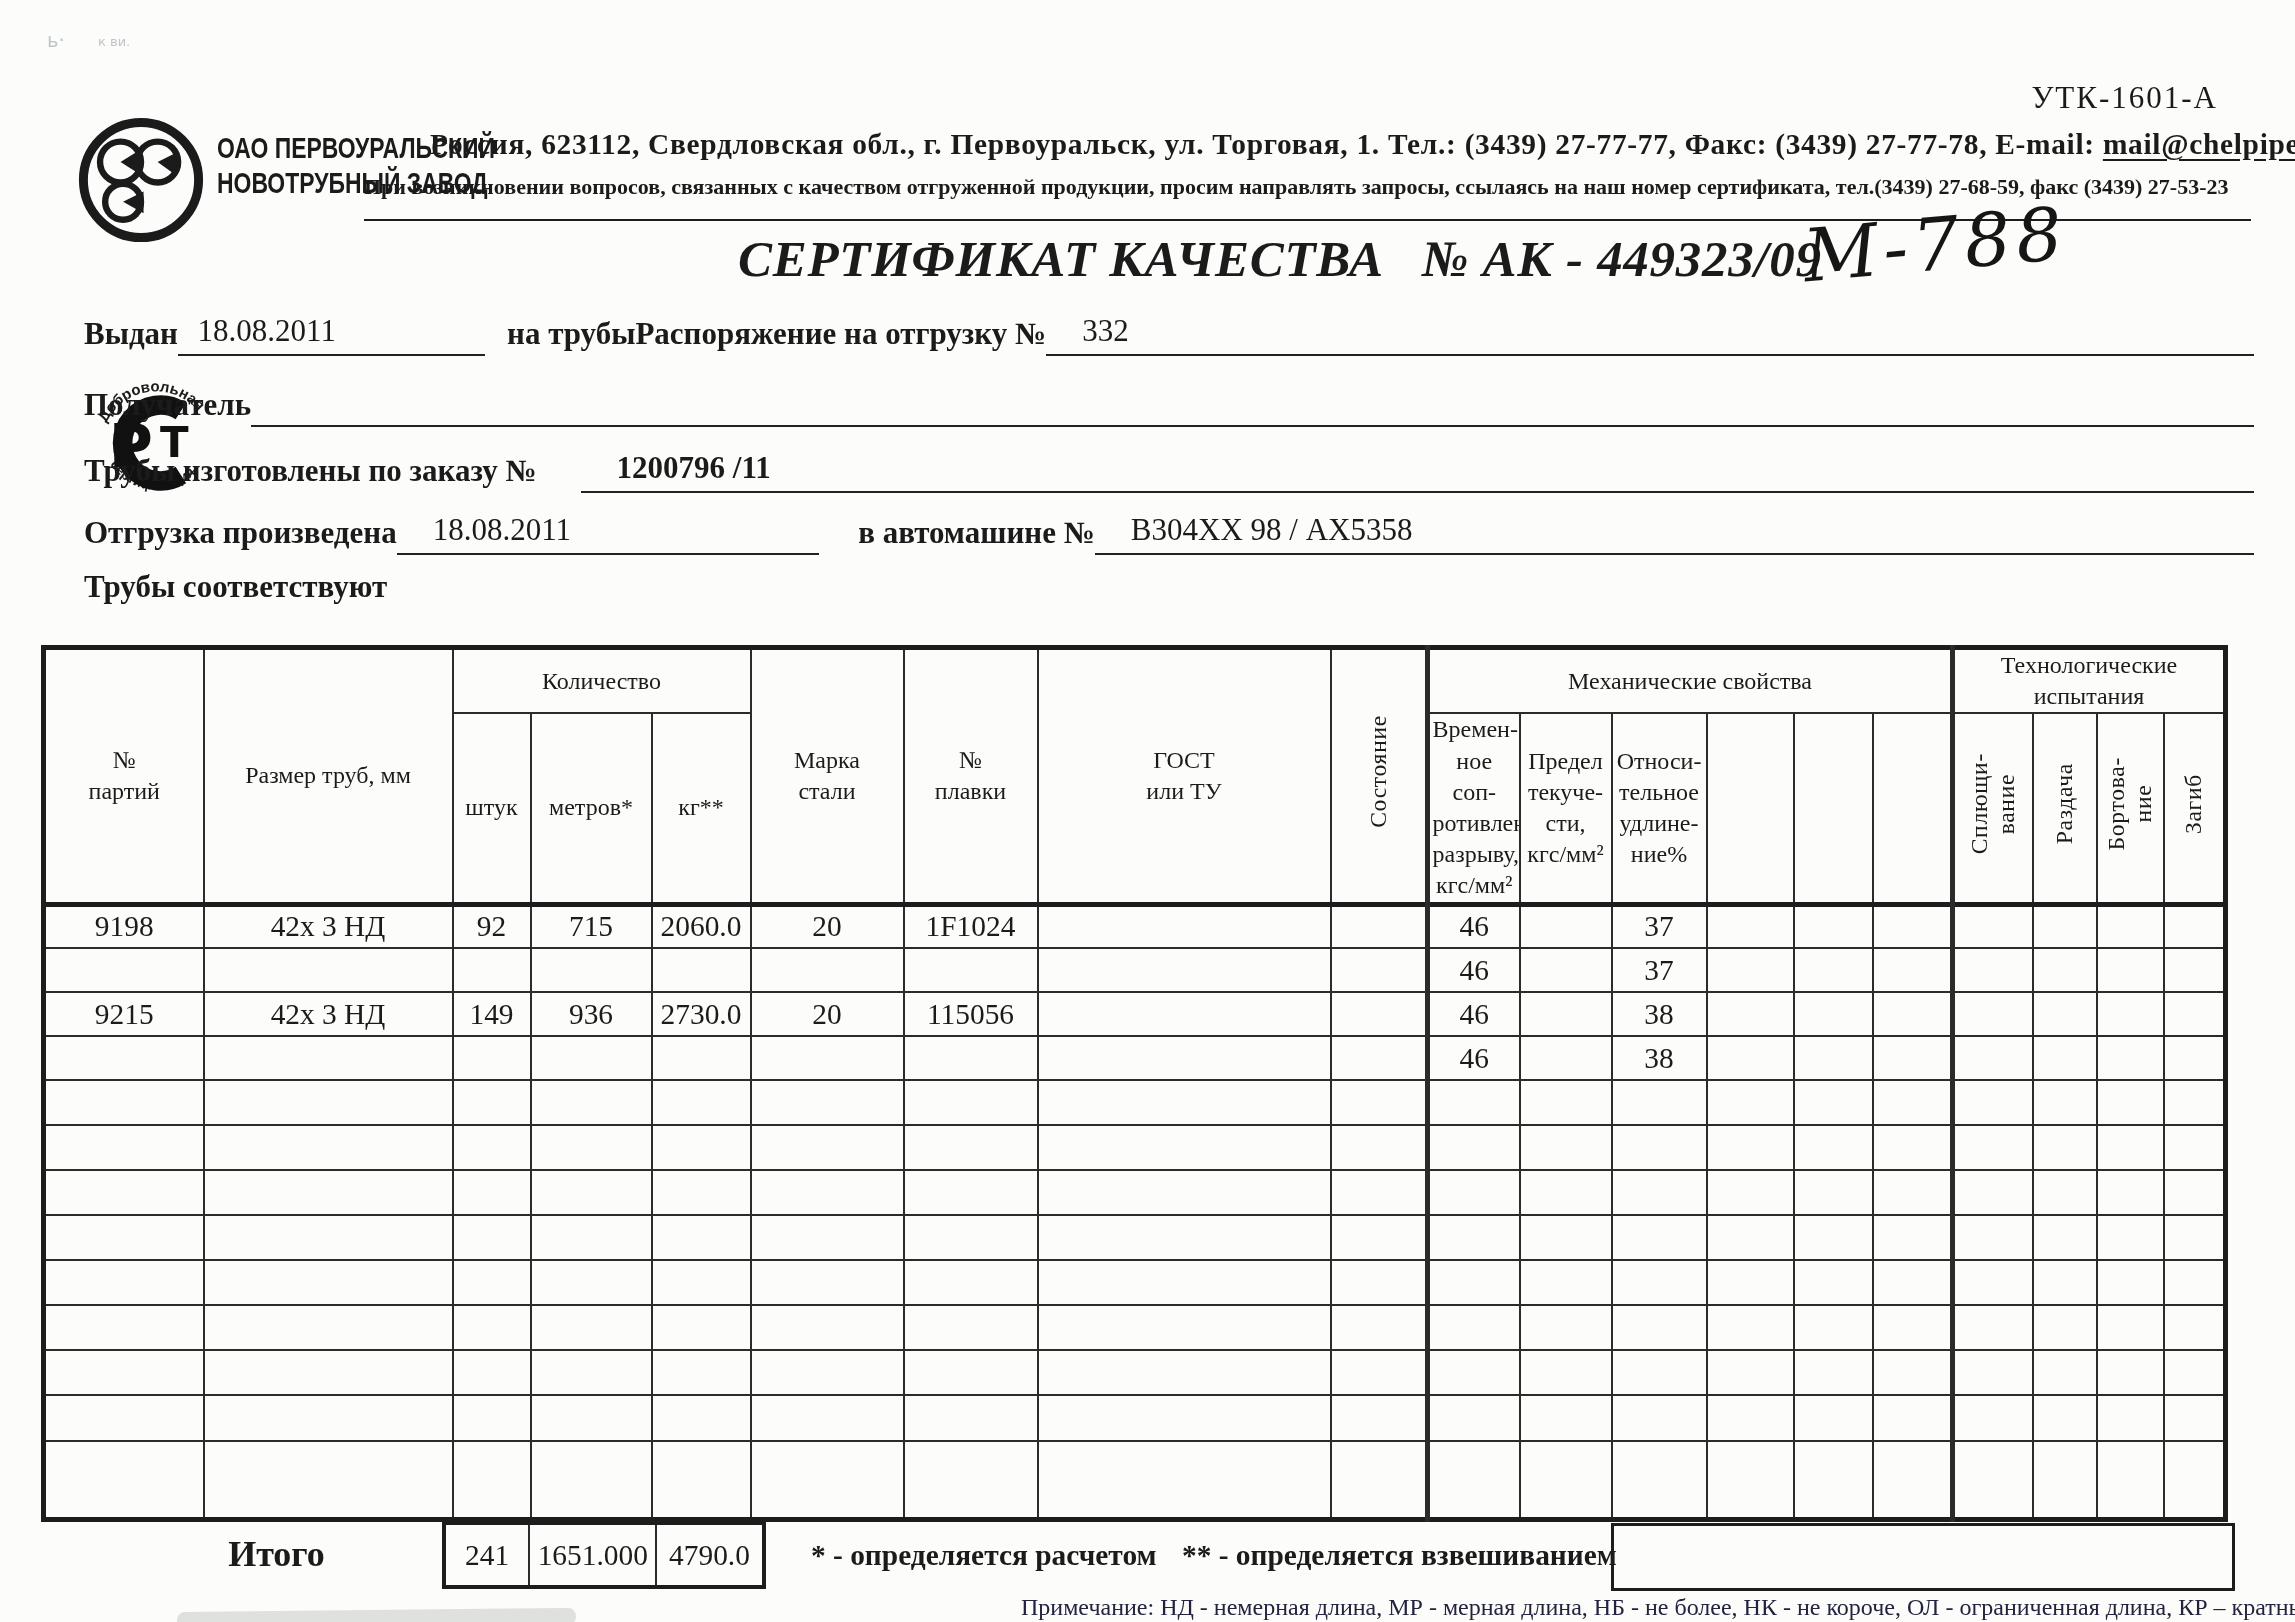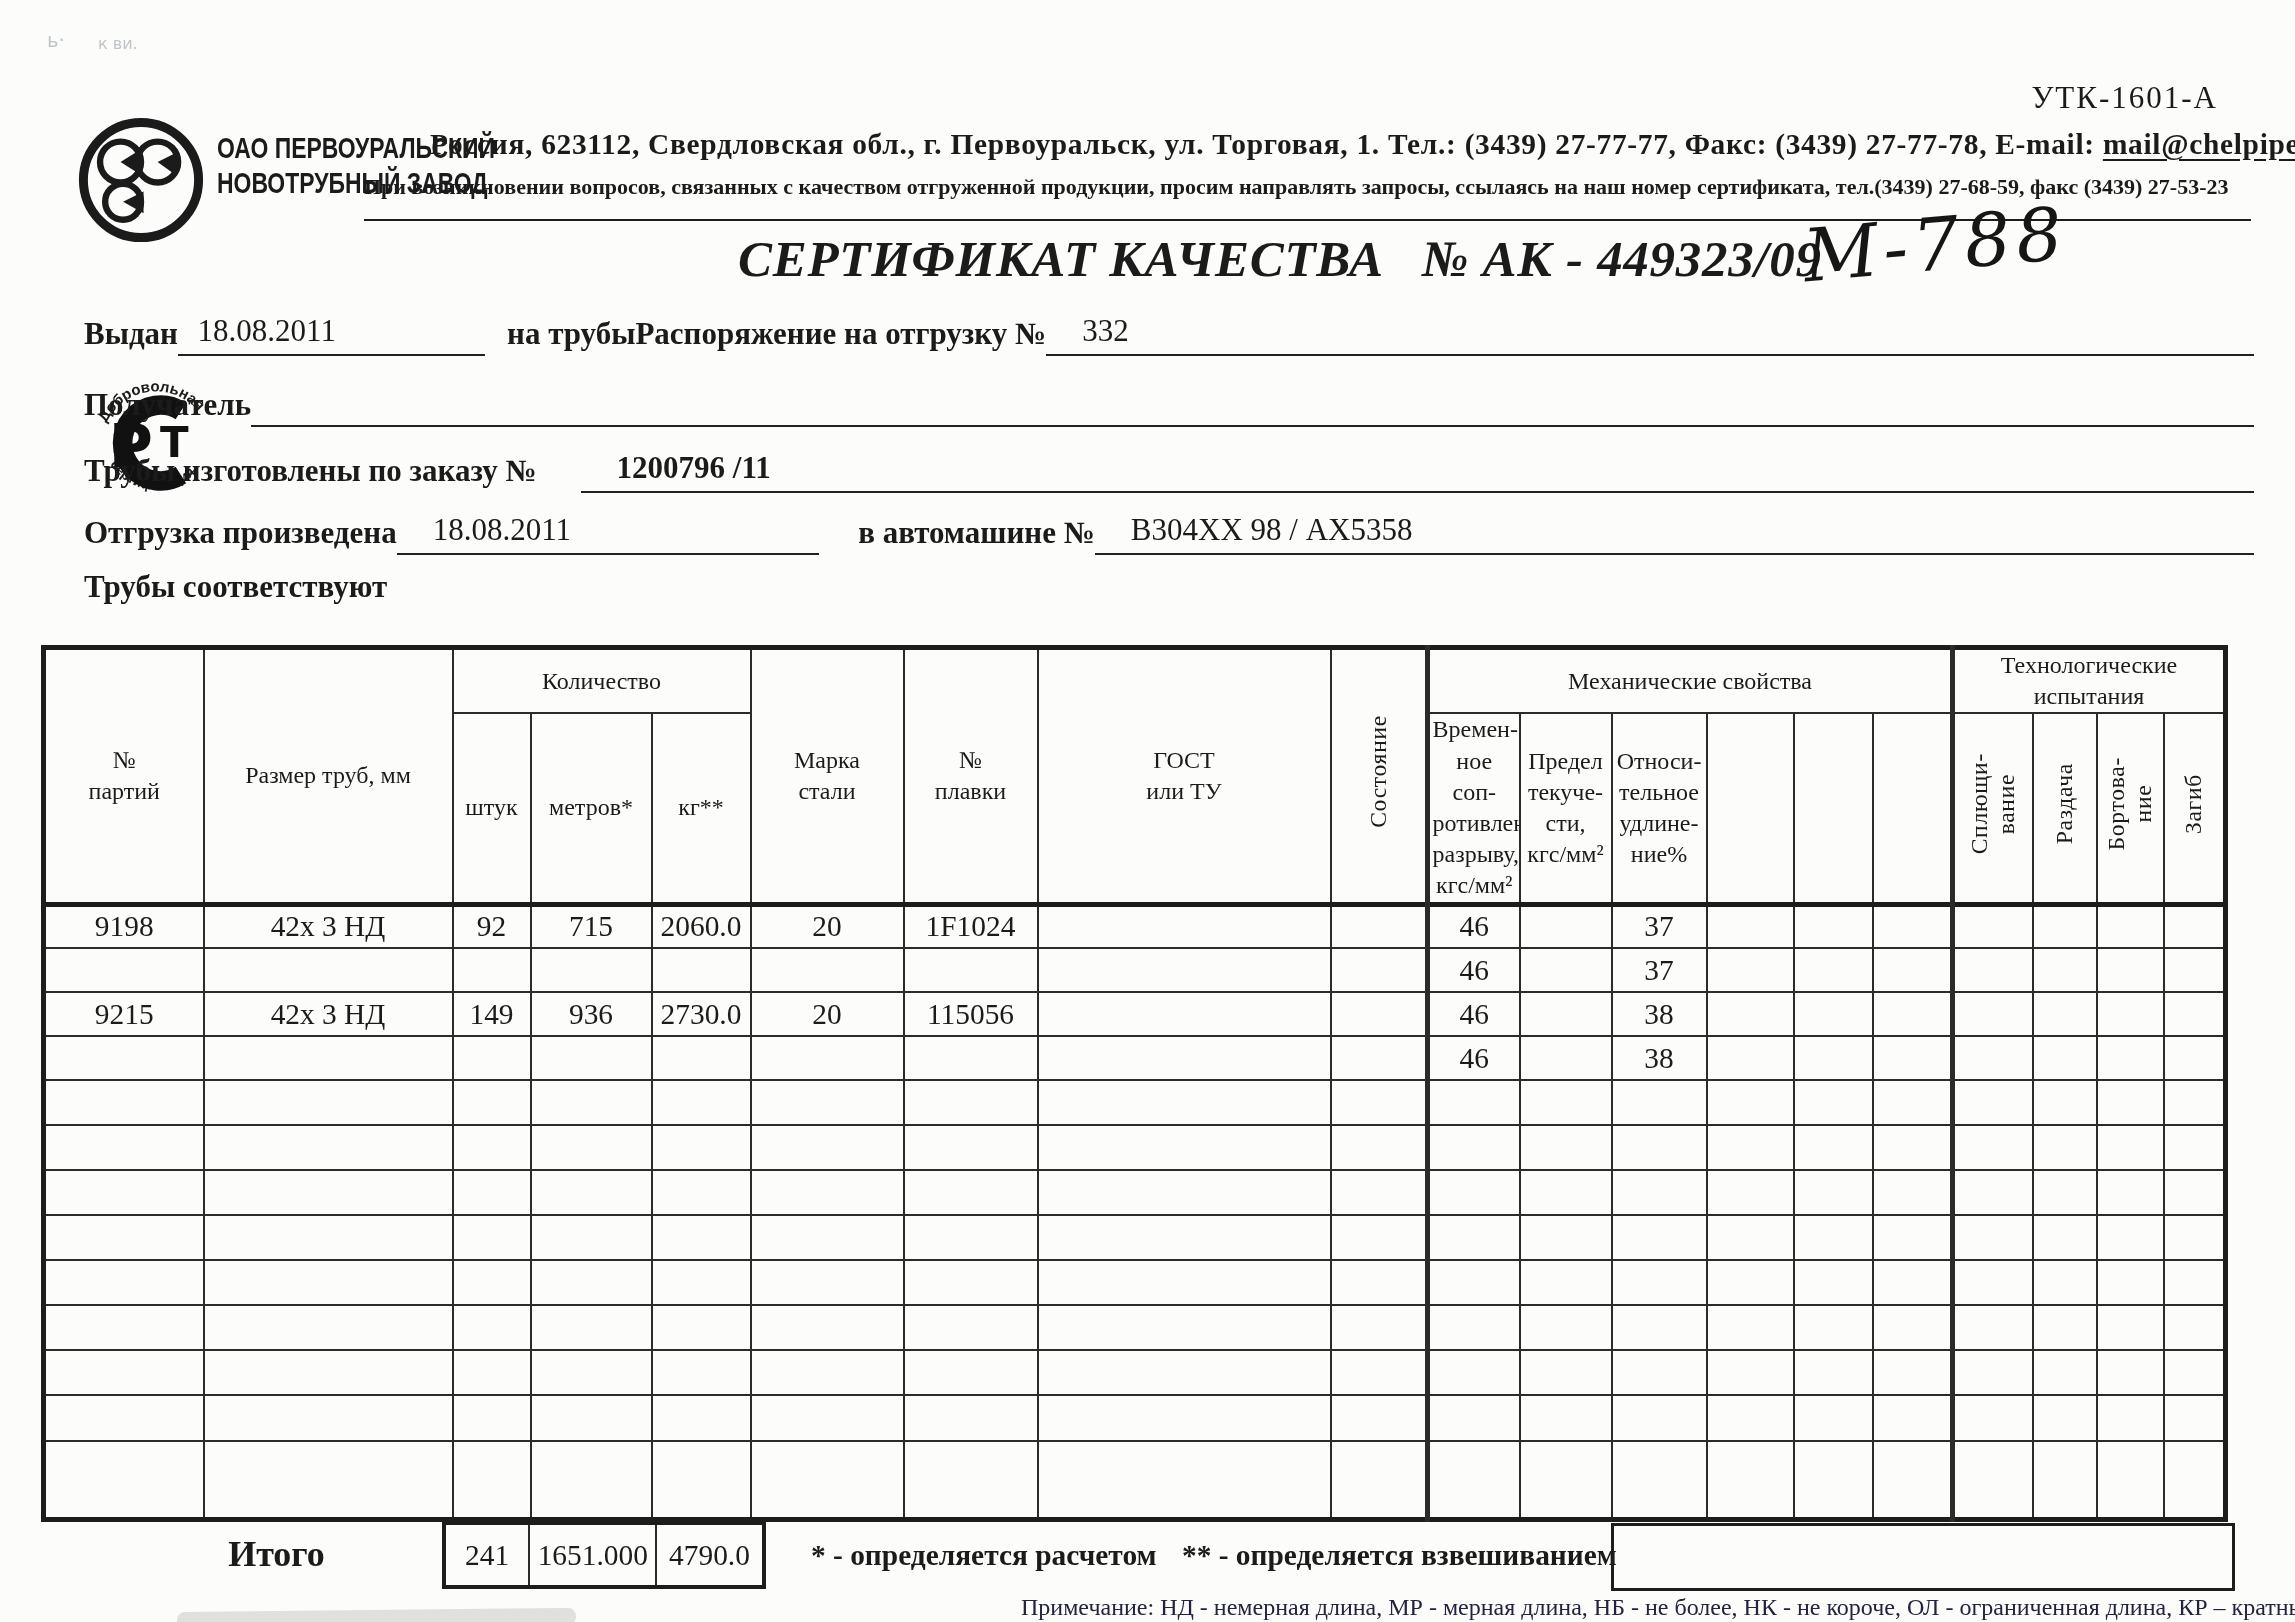--- a/index.html
+++ b/index.html
@@ -68,21 +68,21 @@
   table.mini td:first-child{width:77px;} table.mini td:nth-child(2){width:120px;}
   .fn{top:1539px;font-size:29.4px;font-weight:bold;white-space:nowrap;}
   .fn1{left:811px;} .fn2{left:1182px;}
   .stamp-box{left:1611px;top:1523px;width:618px;height:62px;border:3.9px solid #1d1d1d;}
   .note-line{left:1021px;top:1594px;font-size:24px;color:#23233f;white-space:nowrap;}
 </style>
 </head>
 <body>
 
 <span class="abs noise" style="left:47px;top:29px;">ь·</span>
-<span class="abs noise" style="left:98px;top:34px;font-size:16px;text-align:center;">к ви.</span>
+<span class="abs noise" style="left:98px;top:34px;font-size:13px;text-align:center;">к ви.</span>
 <div class="abs scan-band"></div>
 
 <div class="abs form-code">УТК-1601-А</div>
 
 <svg class="abs logo" viewBox="0 0 100 100">
   <circle cx="50" cy="50" r="45" fill="none" stroke="#1b1b1b" stroke-width="7"></circle>
   <circle cx="34" cy="36" r="16" fill="none" stroke="#1b1b1b" stroke-width="5"></circle>
   <circle cx="63" cy="36" r="16" fill="none" stroke="#1b1b1b" stroke-width="5"></circle>
   <circle cx="36" cy="67" r="14" fill="none" stroke="#1b1b1b" stroke-width="5"></circle>
   <polygon points="34,36 50,26 50,46" fill="#1b1b1b"></polygon>

